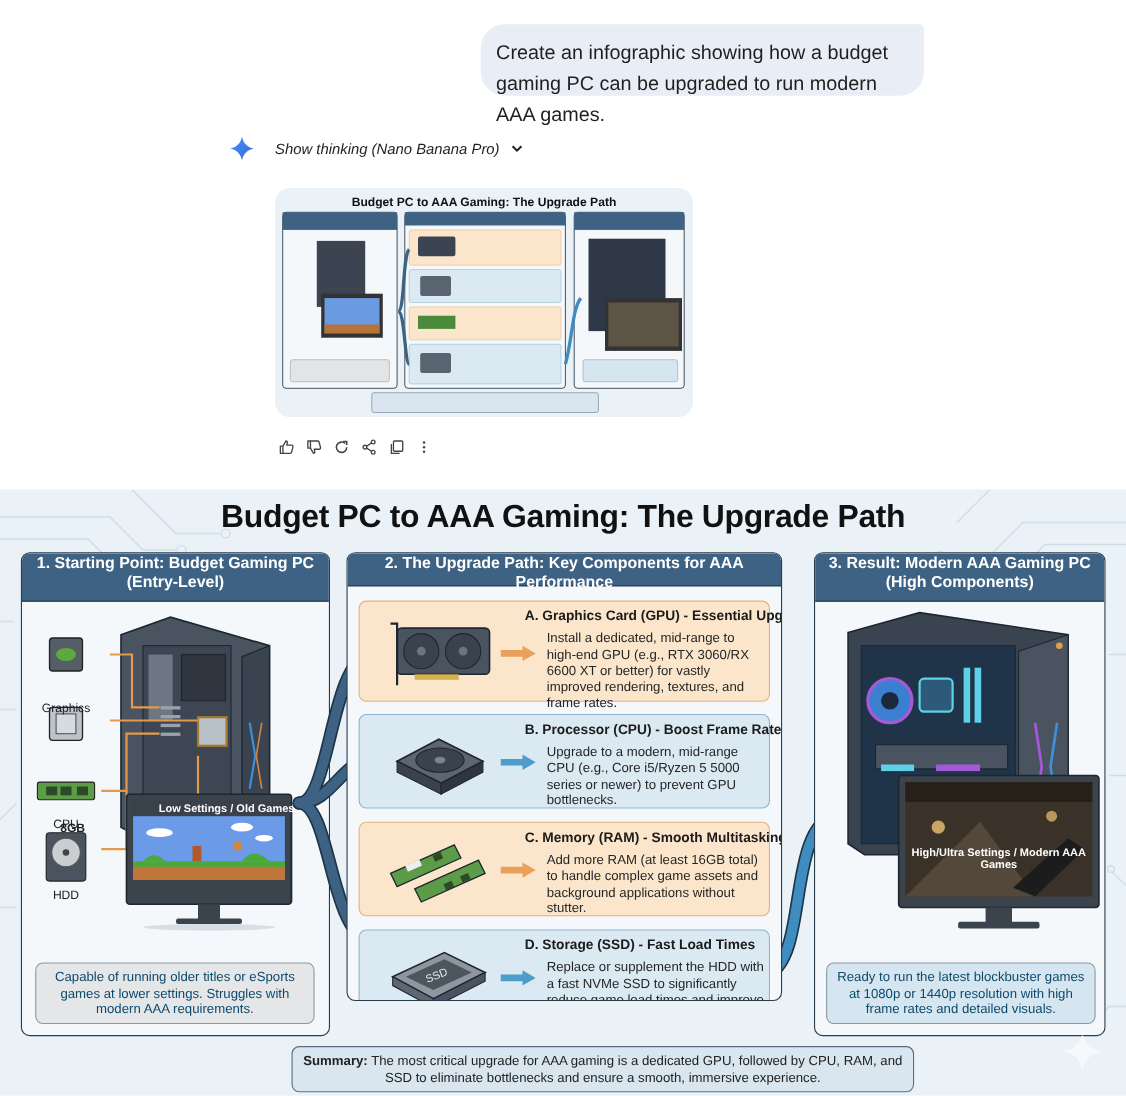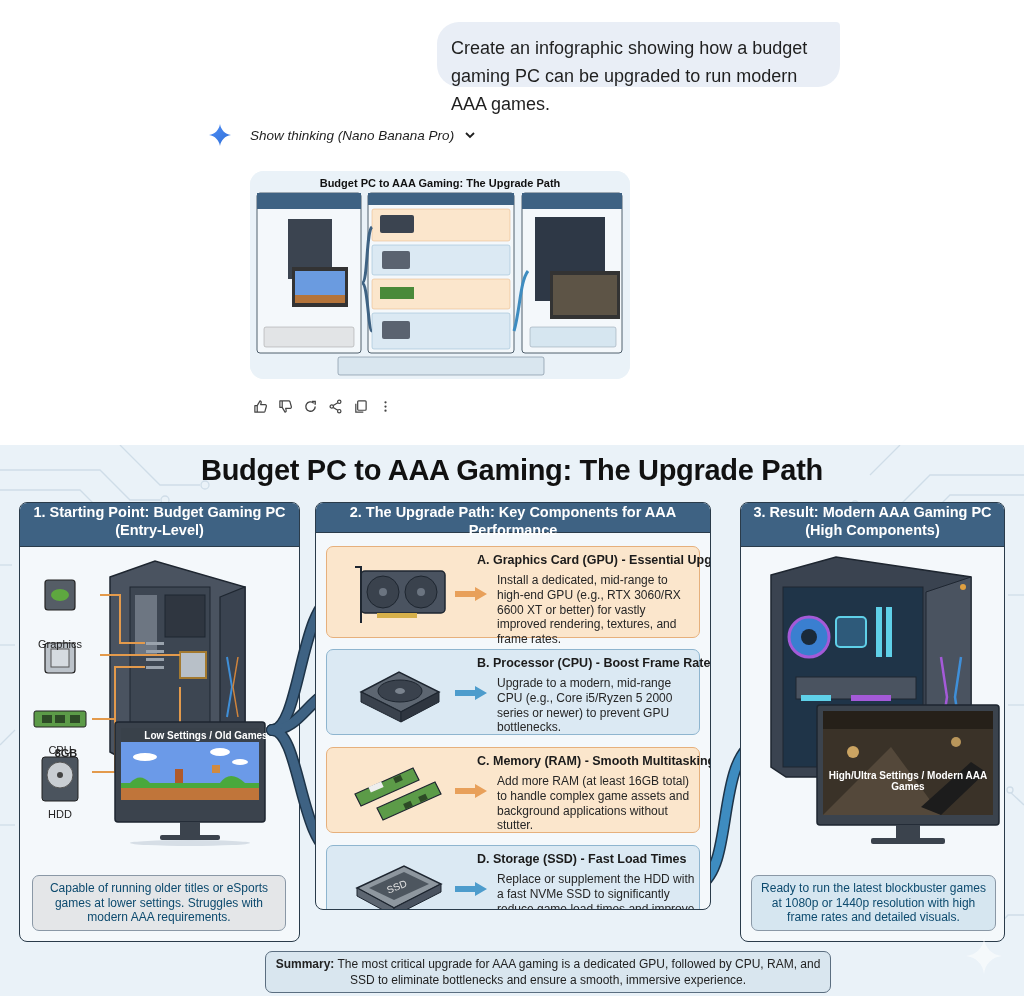--- a/index.html
+++ b/index.html
@@ -298,21 +298,21 @@
         <path d="M12 30 L50 10 L90 30 L52 50 Z" fill="#5d6671" stroke="#1e2630" stroke-width="1.5"></path>
         <path d="M12 30 V40 L52 60 V50 Z" fill="#3a424d" stroke="#1e2630"></path>
         <path d="M90 30 V40 L52 60 V50 Z" fill="#2f3640" stroke="#1e2630"></path>
         <ellipse cx="51" cy="29" rx="22" ry="11" fill="#3a424d" stroke="#1e2630"></ellipse>
         <ellipse cx="51" cy="29" rx="5" ry="3" fill="#7a838e"></ellipse>
       </svg>
       <svg class="card-arrow" style="top:36px;" viewBox="0 0 32 14">
           <path d="M0 4 H20 V0 L32 7 L20 14 V10 H0 Z" fill="#4d9ccc"></path>
         </svg>
       <div class="card-title">B. Processor (CPU) - Boost Frame Rates</div>
-      <div class="card-body">Upgrade to a modern, mid-range CPU (e.g., Core i5/Ryzen 5 2000 series or newer) to prevent GPU bottlenecks.</div>
+      <div class="card-body">Upgrade to a modern, mid-range CPU (e.g., Core i5/Ryzen 5 5000 series or newer) to prevent GPU bottlenecks.</div>
     </div>
 
     <div class="card orange" style="top:244px;height:86px;">
       <svg class="card-icon" style="top:12px;" width="100" height="64" viewBox="0 0 100 64">
         <path d="M6 34 L64 8 L70 20 L12 46 Z" fill="#5c9b48" stroke="#1e2630" stroke-width="1.2"></path>
         <path d="M28 48 L86 22 L92 34 L34 60 Z" fill="#5c9b48" stroke="#1e2630" stroke-width="1.2"></path>
         <rect x="20" y="24" width="14" height="6" fill="#eee" transform="rotate(-24 27 27)"></rect>
         <rect x="45" y="16" width="8" height="6" fill="#2d4a26" transform="rotate(-24 49 19)"></rect>
         <rect x="55" y="42" width="8" height="6" fill="#2d4a26" transform="rotate(-24 59 45)"></rect>
         <rect x="70" y="35" width="8" height="6" fill="#2d4a26" transform="rotate(-24 74 38)"></rect>

